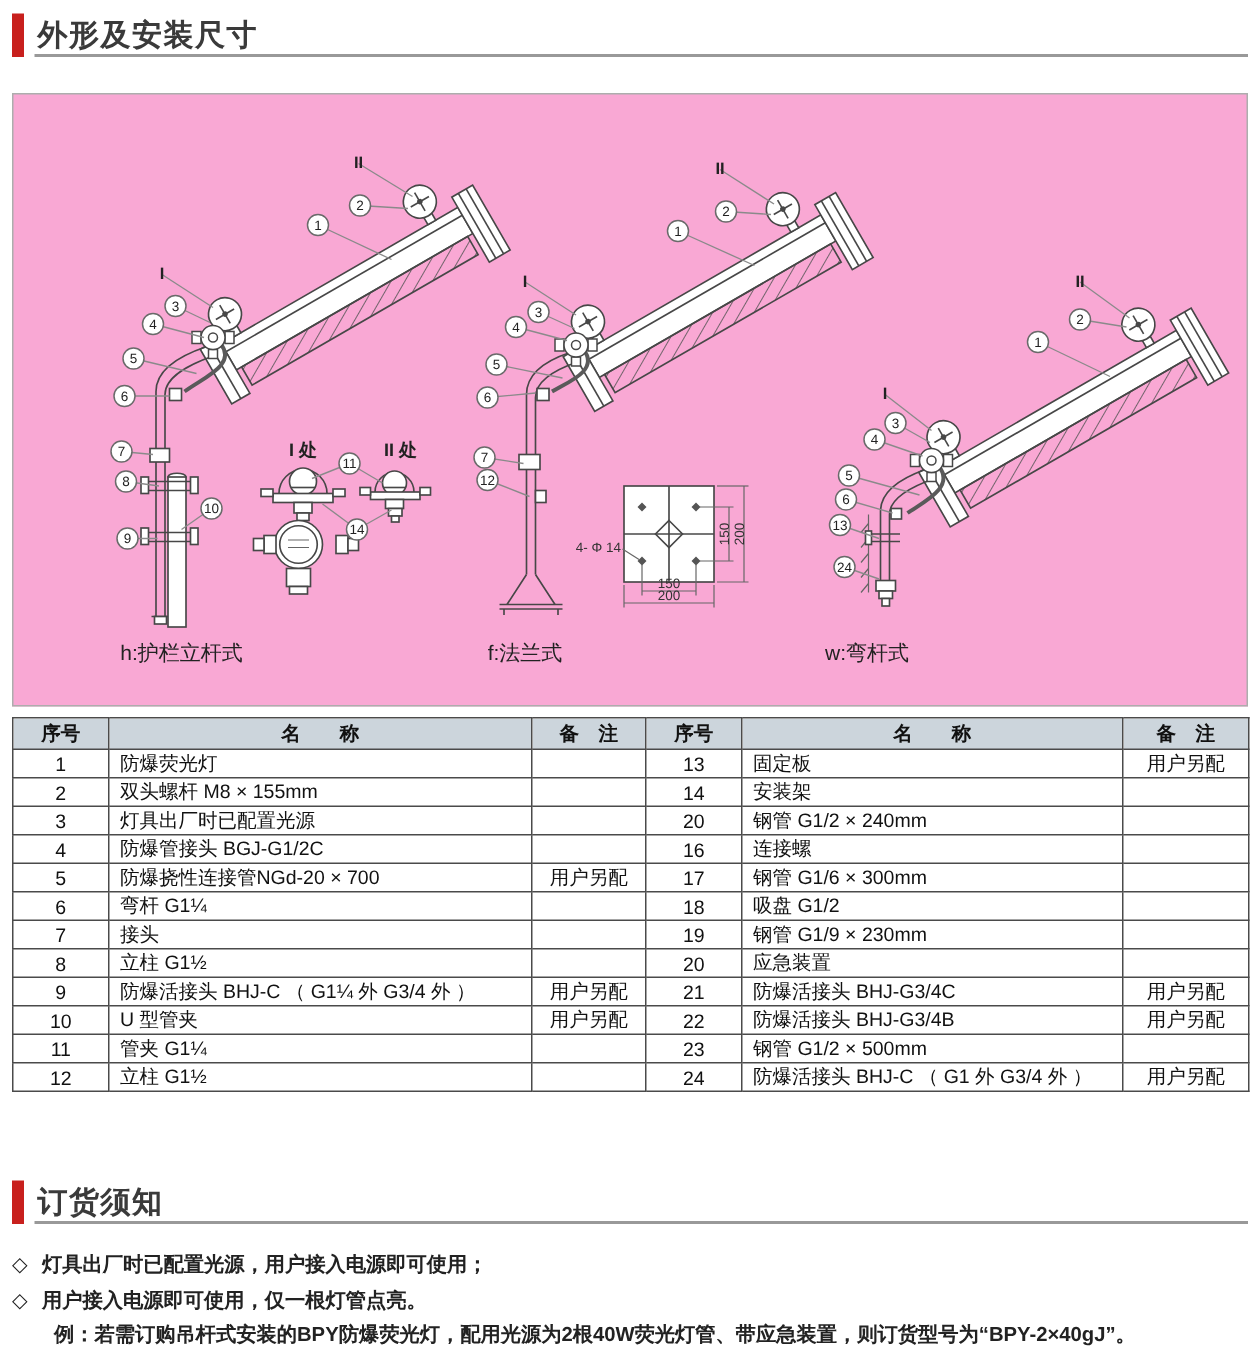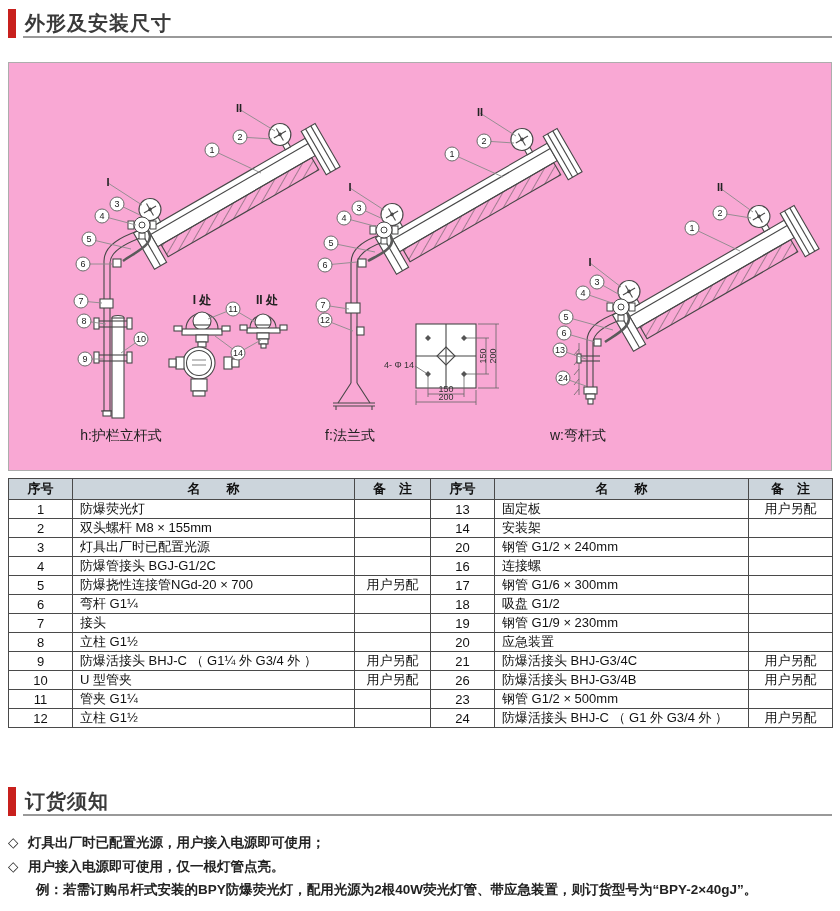--- a/index.html
+++ b/index.html
@@ -411,21 +411,21 @@
           <td class="name">防爆活接头 BHJ-C （ G1¼ 外 G3/4 外 ）</td>
           <td class="center">用户另配</td>
           <td class="center">21</td>
           <td class="name">防爆活接头 BHJ-G3/4C</td>
           <td class="center">用户另配</td>
         </tr>
         <tr>
           <td class="center">10</td>
           <td class="name">U 型管夹</td>
           <td class="center">用户另配</td>
-          <td class="center">26</td>
+          <td class="center">22</td>
           <td class="name">防爆活接头 BHJ-G3/4B</td>
           <td class="center">用户另配</td>
         </tr>
         <tr>
           <td class="center">11</td>
           <td class="name">管夹 G1¼</td>
           <td class="center"></td>
           <td class="center">23</td>
           <td class="name">钢管 G1/2 × 500mm</td>
           <td class="center"></td>

